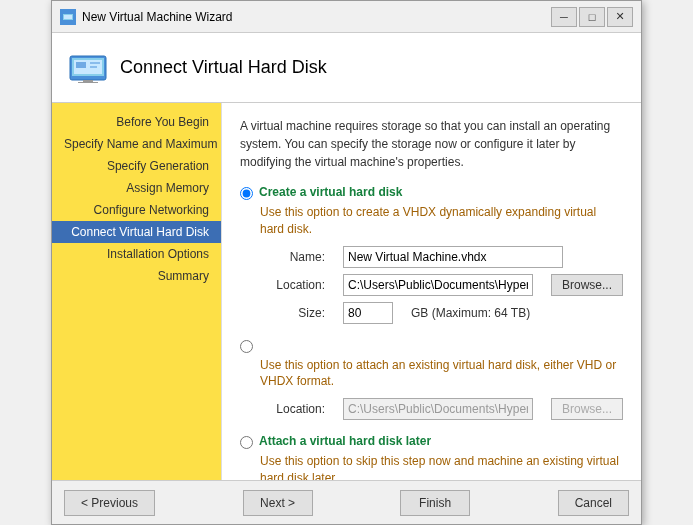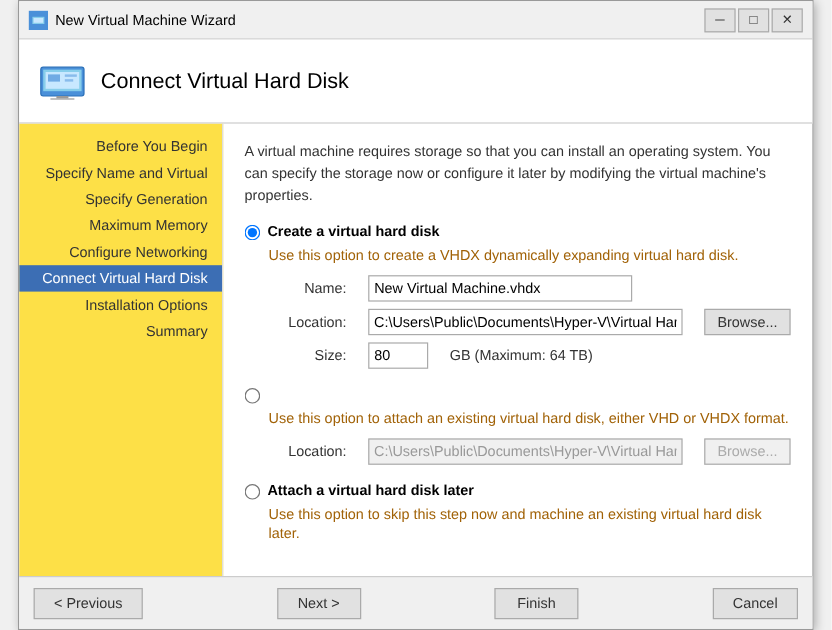--- a/index.html
+++ b/index.html
@@ -6,21 +6,21 @@
     body {
       font-family: 'Segoe UI', Tahoma, Geneva, Verdana, sans-serif;
       font-size: 12px;
       background: #f0f0f0;
       display: flex;
       justify-content: center;
       align-items: center;
       min-height: 100vh;
     }
     .window {
-      width: 663px;
+      width: 591px;
       height: 525px;
       background: #ffffff;
       border: 1px solid #999;
       box-shadow: 2px 2px 8px rgba(0,0,0,0.3);
       display: flex;
       flex-direction: column;
     }
     .title-bar {
       background: #f0f0f0;
       border-bottom: 1px solid #ccc;
@@ -132,21 +132,21 @@
     }
 
     .radio-group { margin-bottom: 14px; }
     .radio-option {
       display: flex;
       align-items: flex-start;
       gap: 6px;
       margin-bottom: 4px;
     }
     .radio-option input[type="radio"] { margin-top: 2px; flex-shrink: 0; }
-    .radio-label { font-size: 12px; font-weight: 600; color: #000000; }
+    .radio-label { font-size: 12px; font-weight: 600; color: #15803d; }
     .radio-desc {
       font-size: 12px;
       color: #a16207;
       margin-left: 20px;
       margin-bottom: 8px;
       line-height: 1.4;
     }
 
     .form-grid {
       margin-left: 20px;
@@ -259,23 +259,23 @@
         <rect x="10" y="30" width="20" height="1" fill="#999"></rect>
       </svg>
     </div>
     <span class="header-title">Connect Virtual Hard Disk</span>
   </div>
 
   <div class="main-content">
 
     <div class="sidebar">
       <div class="sidebar-item">Before You Begin</div>
-      <div class="sidebar-item">Specify Name and Virtual</div>
+      <div class="sidebar-item">Specify Name and Maximum</div>
       <div class="sidebar-item">Specify Generation</div>
-      <div class="sidebar-item">Maximum Memory</div>
+      <div class="sidebar-item">Assign Memory</div>
       <div class="sidebar-item">Configure Networking</div>
       <div class="sidebar-item active">Connect Virtual Hard Disk</div>
       <div class="sidebar-item sub">Installation Options</div>
       <div class="sidebar-item">Summary</div>
     </div>
 
     <div class="content-area">
 
       <p class="description-text">A virtual machine requires storage so that you can install an operating system. You can specify the storage now or configure it later by modifying the virtual machine's properties.</p>
 

